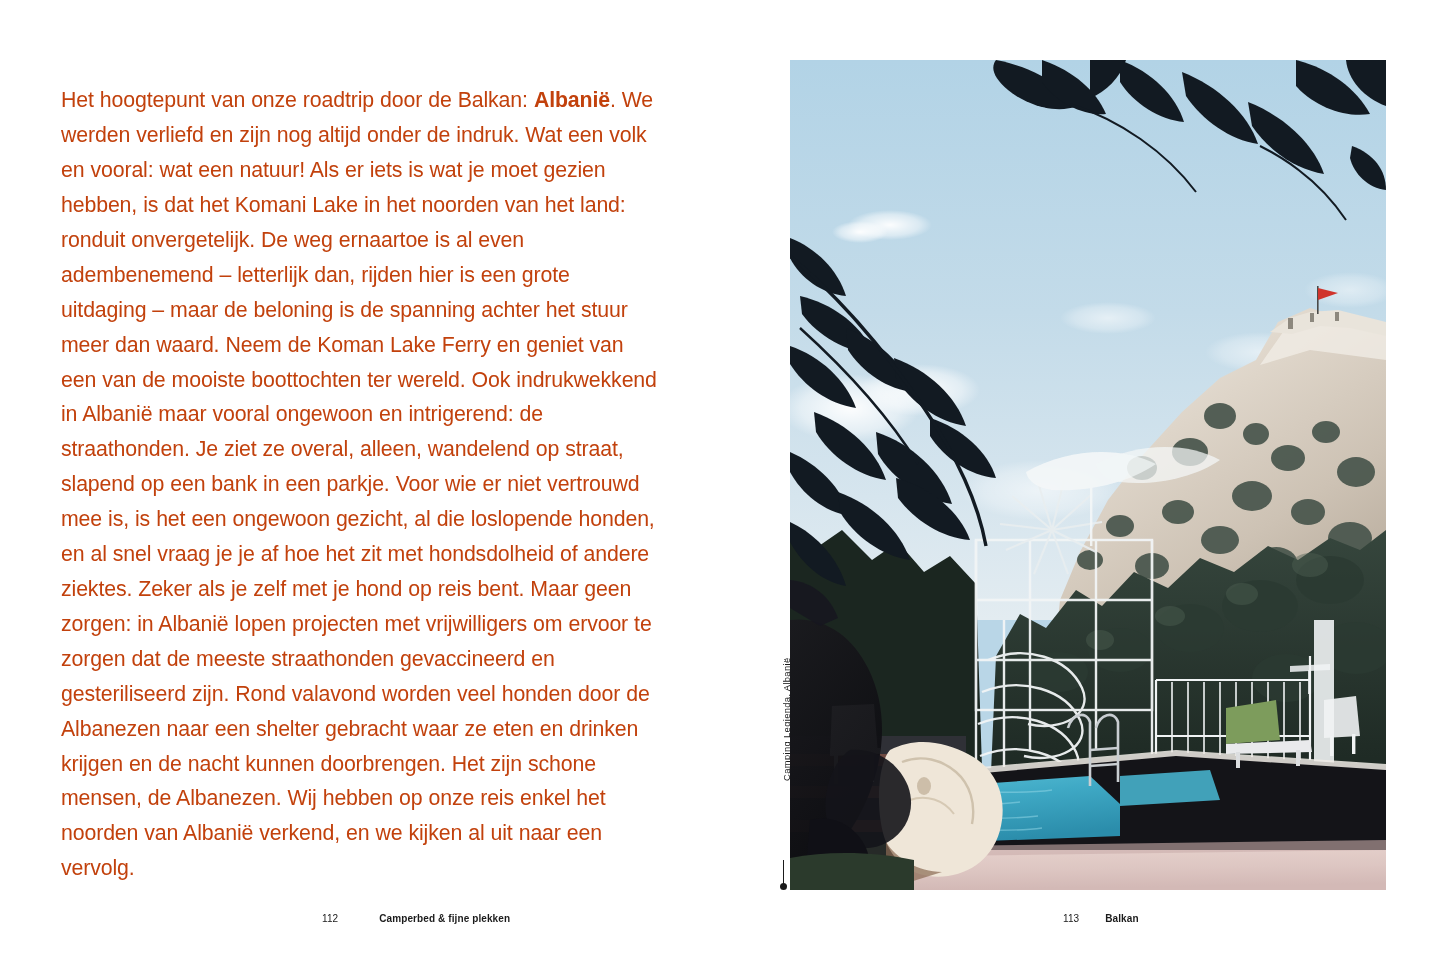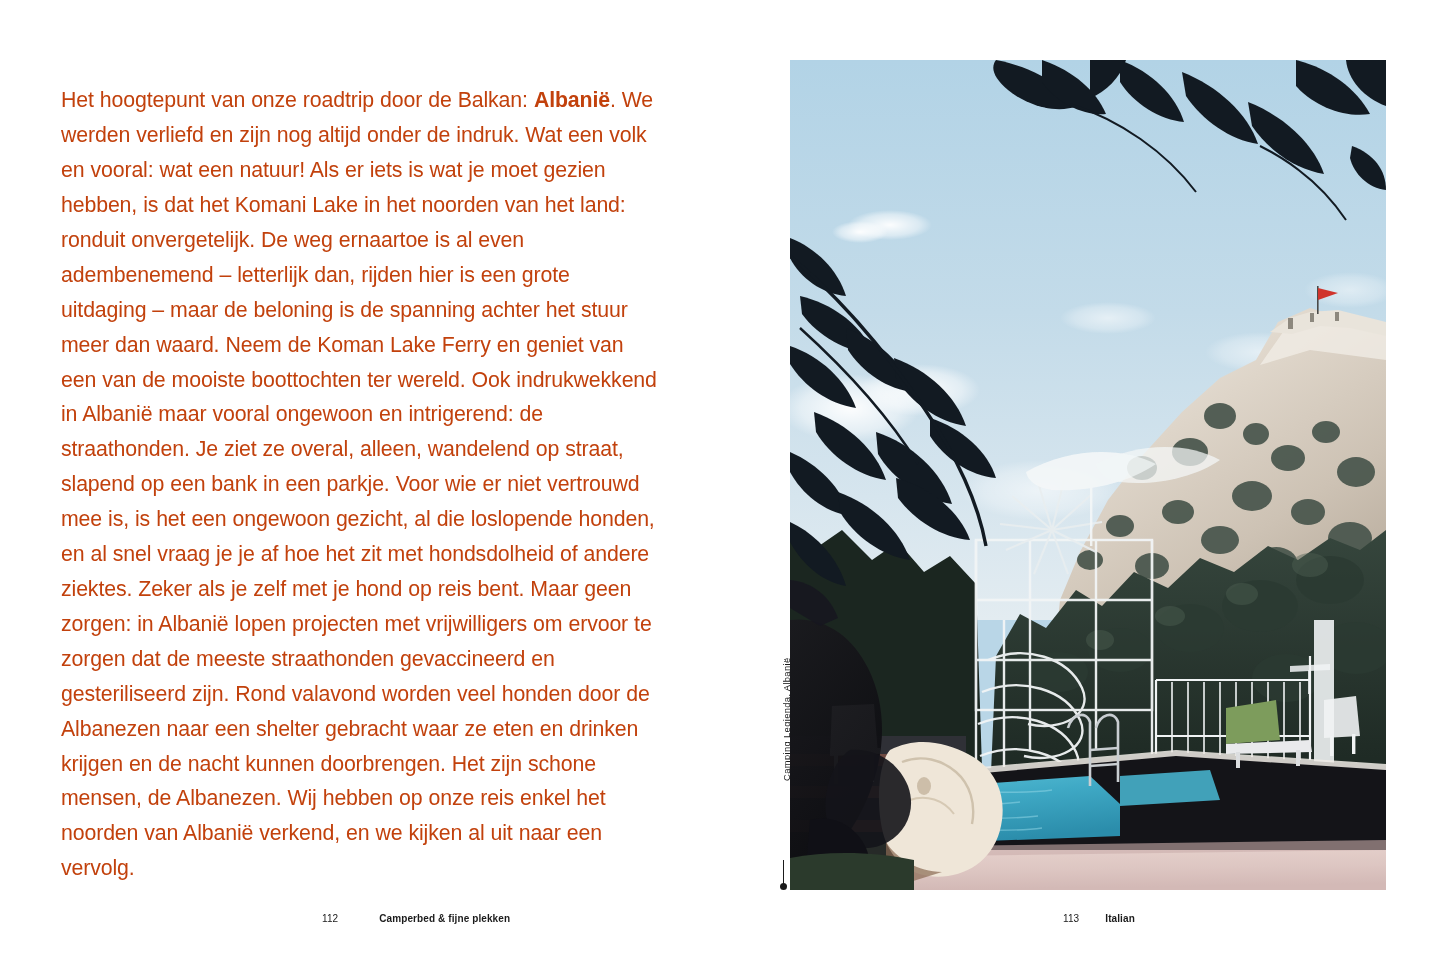--- a/index.html
+++ b/index.html
@@ -420,16 +420,16 @@
         <path d="M20,760 C44,754 66,766 76,788 C84,806 78,824 62,830 L14,830 Z" fill="#101016"></path>
         <path d="M0,520 C22,522 40,536 48,558 L30,566 L0,548 Z" fill="#161620" opacity="0.85"></path>
       </g>
 
       <path d="M0,798 C40,790 86,792 124,800 L124,830 L0,830 Z" fill="#2b3a2c"></path>
     </svg>
   </div>
 
   <div class="footer-right">
     <span class="folio-num">113</span>
-    <span class="folio-label">Italian</span>
+    <span class="folio-label">Balkan</span>
   </div>
 
 </div>
 
 </body></html>

